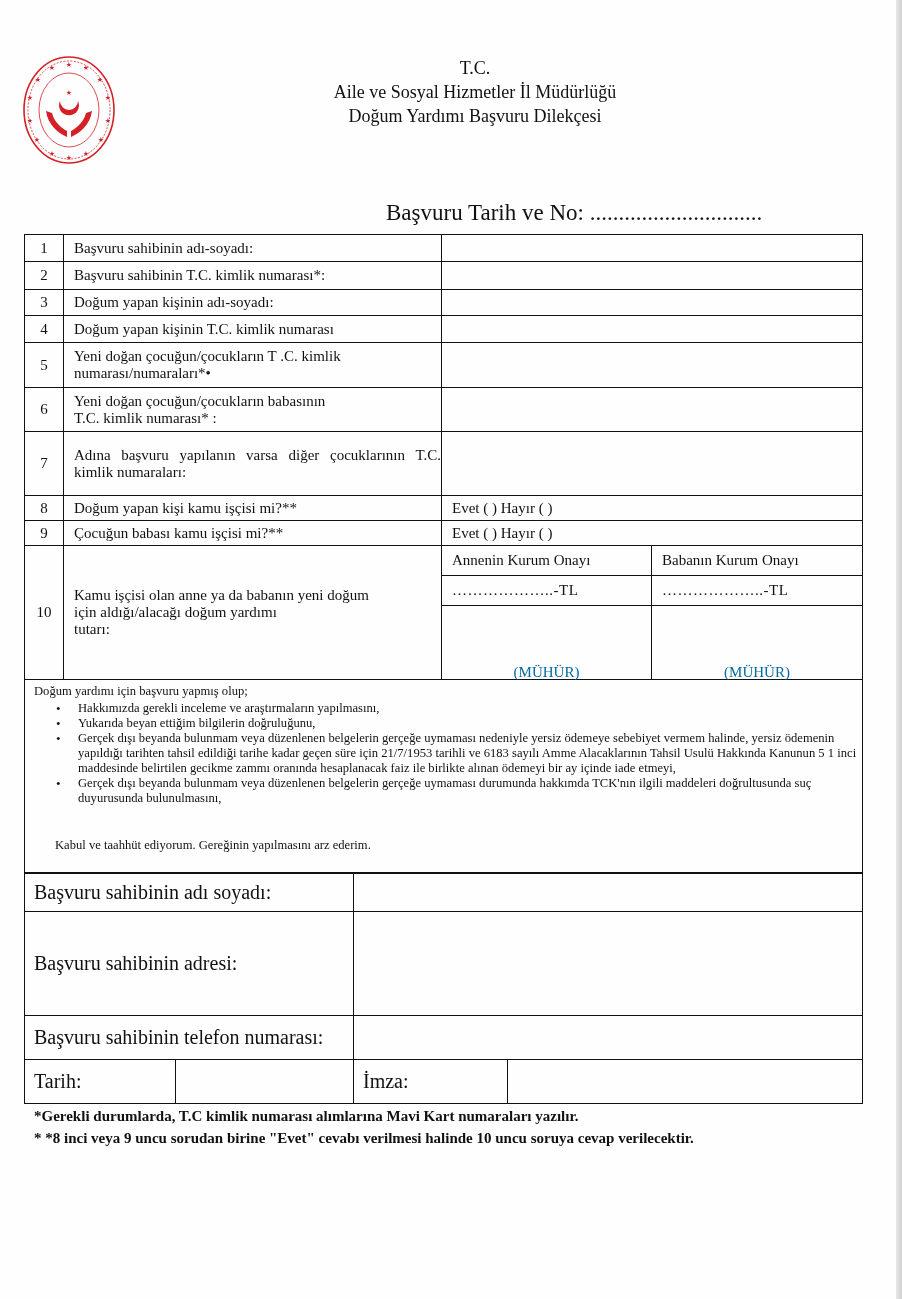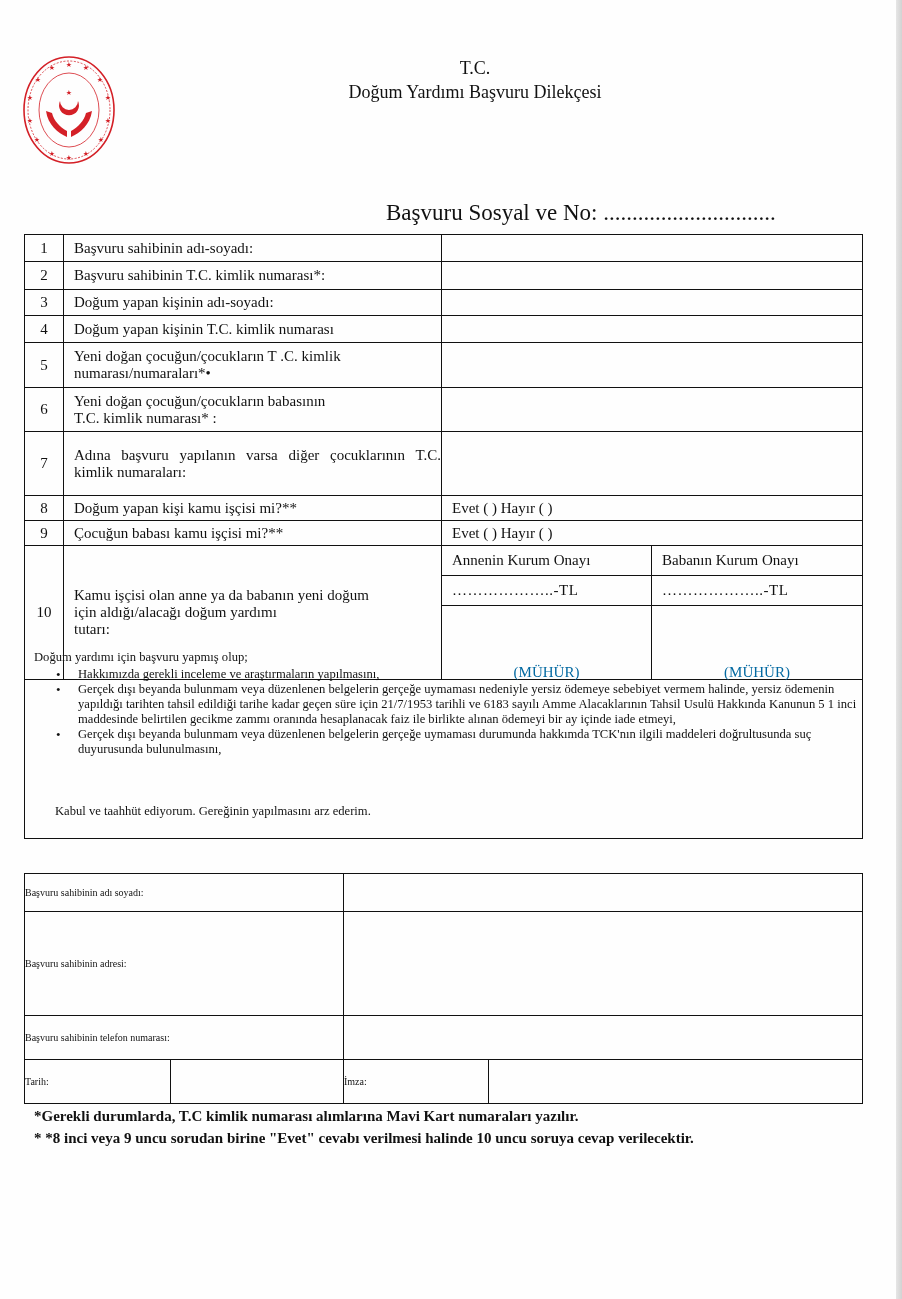--- a/index.html
+++ b/index.html
@@ -28,31 +28,31 @@
   .r5 td{height:44px}.r6 td{height:43px}.r7 td{height:63px}
   .r8 td{height:24px}.r9 td{height:24px}
   .justify { text-align:justify; text-align-last:left; padding-right:0;font-family:Liberation Serif, serif; }
   td.sub { padding-left:10px; }
   .r10a td.sub{height:29px}.r10b td.sub{height:29px}
   .r10c td.sub{height:73px; vertical-align:bottom; text-align:center; padding-left:0;}
   .muhur { color:#0369a1; display:block; margin-bottom:-2px; }
   .dots { letter-spacing:0.5px; }
 
   #decl-box {
-    position:absolute; left:24px; top:644px; width:837px; height:194px;
+    position:absolute; left:24px; top:678px; width:837px; height:194px;
     border:1.5px solid #111; border-top:none; font-size:12.6px; line-height:15px;
   }
   #decl-box .intro { position:absolute; left:9px; top:6px; }
   #decl-box ul { position:absolute; left:9px; top:23px; margin:0; padding:0 0 0 44px; width:780px; list-style:none; }
   #decl-box li { position:relative; }
   #decl-box li::before { content:"•"; position:absolute; left:-22px; top:0; font-size:13px; }
   #decl-box .closing { position:absolute; left:30px; top:160px; }
 
   #applicant-table { left:24px; top:873px; width:839px; }
-  #applicant-table td { font-size:10px; }
+  #applicant-table td { padding-left:9px; font-size:20px; }
   .a1 td{height:37px}.a2 td{height:103px}.a3 td{height:43px}.a4 td{height:43px}
 
   .footnotes { position:absolute; left:34px; top:1105px; font-size:15px; line-height:22px; font-weight:bold; }
   .footnotes div { white-space:nowrap; }
 </style>
 </head>
 <body>
 
 <div class="scroll-edge"></div>
 
@@ -79,24 +79,25 @@
     </g>
     <text x="47" y="40" fill="#d42027" font-size="7" text-anchor="middle" font-family="DejaVu Sans, sans-serif">★</text>
     <path d="M38 46 A10 10 0 1 0 56 46 A8 8 0 1 1 38 46 Z" fill="#d42027"></path>
     <path d="M24 56 C26 70 36 78 45 82 L45 76 C38 72 32 66 30 58 Z" fill="#d42027"></path>
     <path d="M70 56 C68 70 58 78 49 82 L49 76 C56 72 62 66 64 58 Z" fill="#d42027"></path>
   </svg>
 </div>
 
 <div class="header">
   <div>T.C.</div>
+  <div>Aile ve Sosyal Hizmetler İl Müdürlüğü</div>
   <div>Doğum Yardımı Başvuru Dilekçesi</div>
 </div>
 
-<div class="basvuru-no">Başvuru Sosyal ve No: ..............................</div>
+<div class="basvuru-no">Başvuru Tarih ve No: ..............................</div>
 
 <table id="main-table">
   <tbody>
       <tr class="r1">
     <td class="num">1</td>
     <td class="lbl">Başvuru sahibinin adı-soyadı:</td>
     <td class="ans" colspan="2"></td>
   </tr>
   <tr class="r2">
     <td class="num">2</td>
@@ -163,20 +164,21 @@
           <span class="muhur">(MÜHÜR)</span>
         </td>
   </tr>
 </tbody>
   </table>
 
 <div id="decl-box">
   <div class="intro">Doğum yardımı için başvuru yapmış olup;</div>
   <ul>
     <li>Hakkımızda gerekli inceleme ve araştırmaların yapılmasını,</li>
+    <li>Yukarıda beyan ettiğim bilgilerin doğruluğunu,</li>
     <li>Gerçek dışı beyanda bulunmam veya düzenlenen belgelerin gerçeğe uymaması nedeniyle yersiz ödemeye sebebiyet vermem halinde, yersiz ödemenin yapıldığı tarihten tahsil edildiği tarihe kadar geçen süre için 21/7/1953 tarihli ve 6183 sayılı Amme Alacaklarının Tahsil Usulü Hakkında Kanunun 5 1 inci maddesinde belirtilen gecikme zammı oranında hesaplanacak faiz ile birlikte alınan ödemeyi bir ay içinde iade etmeyi,</li>
     <li>Gerçek dışı beyanda bulunmam veya düzenlenen belgelerin gerçeğe uymaması durumunda hakkımda TCK'nın ilgili maddeleri doğrultusunda suç duyurusunda bulunulmasını,</li>
   </ul>
   <div class="closing">Kabul ve taahhüt ediyorum. Gereğinin yapılmasını arz ederim.</div>
 </div>
 
 <table id="applicant-table">
   <tbody>
       <tr class="a1">
     <td colspan="2" style="width:318px">Başvuru sahibinin adı soyadı:</td>

